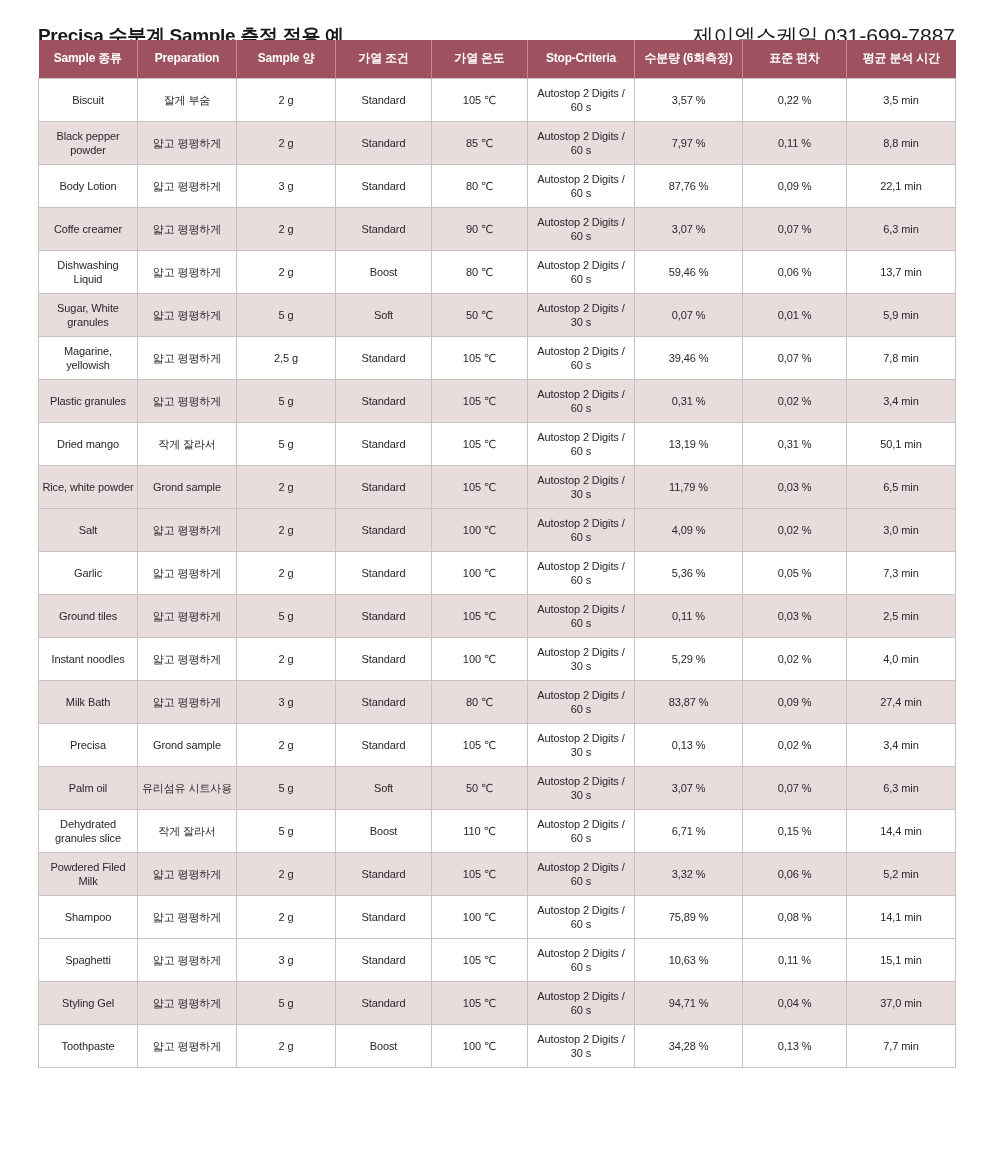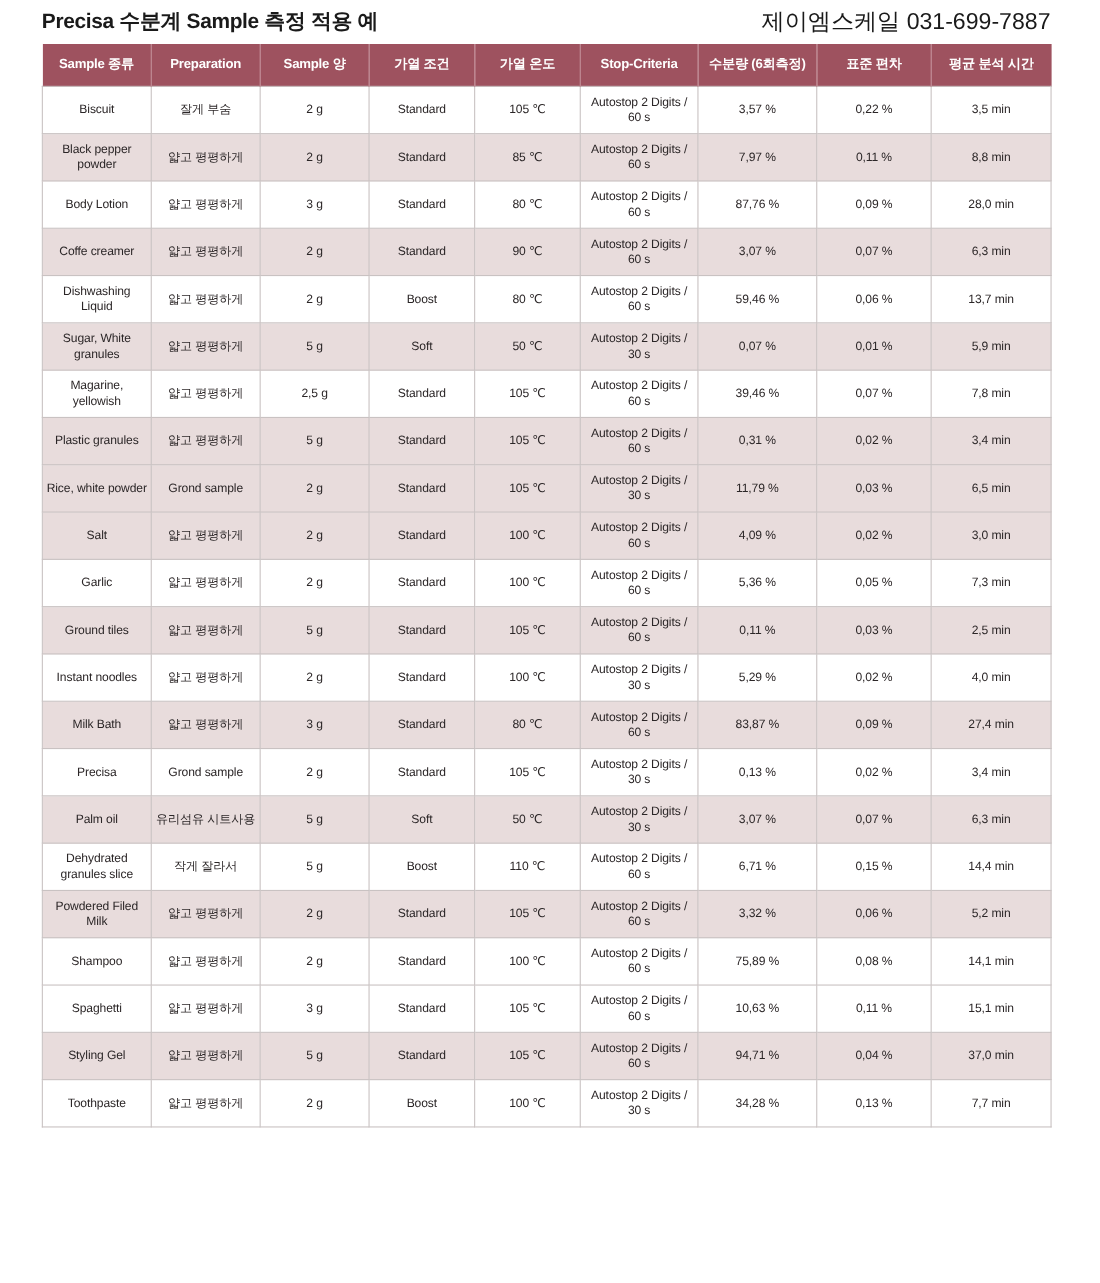--- a/index.html
+++ b/index.html
@@ -16,21 +16,21 @@
   }
   .page {
     position: relative;
     width: 1000px;
     height: 1166px;
     box-sizing: border-box;
   }
   .header-bar {
     position: absolute;
     left: 0;
-    top: 0;
+    top: 17px;
     width: 1000px;
     height: 38px;
     display: flex;
     align-items: center;
     justify-content: space-between;
     padding: 0 45px 0 38px;
     box-sizing: border-box;
   }
   .doc-title {
     font-size: 19px;
@@ -165,21 +165,21 @@
           </tr>
           <tr class="odd">
             <td>Body Lotion</td>
             <td>얇고 평평하게</td>
             <td>3 g</td>
             <td>Standard</td>
             <td>80 ℃</td>
             <td class="stop-cell">Autostop 2 Digits / 60 s</td>
             <td>87,76 %</td>
             <td>0,09 %</td>
-            <td>28,0 min</td>
+            <td>22,1 min</td>
           </tr>
           <tr class="even">
             <td>Coffe creamer</td>
             <td>얇고 평평하게</td>
             <td>2 g</td>
             <td>Standard</td>
             <td>90 ℃</td>
             <td class="stop-cell">Autostop 2 Digits / 60 s</td>
             <td>3,07 %</td>
             <td>0,07 %</td>
@@ -222,20 +222,31 @@
             <td>Plastic granules</td>
             <td>얇고 평평하게</td>
             <td>5 g</td>
             <td>Standard</td>
             <td>105 ℃</td>
             <td class="stop-cell">Autostop 2 Digits / 60 s</td>
             <td>0,31 %</td>
             <td>0,02 %</td>
             <td>3,4 min</td>
           </tr>
+          <tr class="odd">
+            <td>Dried mango</td>
+            <td>작게 잘라서</td>
+            <td>5 g</td>
+            <td>Standard</td>
+            <td>105 ℃</td>
+            <td class="stop-cell">Autostop 2 Digits / 60 s</td>
+            <td>13,19 %</td>
+            <td>0,31 %</td>
+            <td>50,1 min</td>
+          </tr>
           <tr class="even">
             <td>Rice, white powder</td>
             <td>Grond sample</td>
             <td>2 g</td>
             <td>Standard</td>
             <td>105 ℃</td>
             <td class="stop-cell">Autostop 2 Digits / 30 s</td>
             <td>11,79 %</td>
             <td>0,03 %</td>
             <td>6,5 min</td>

